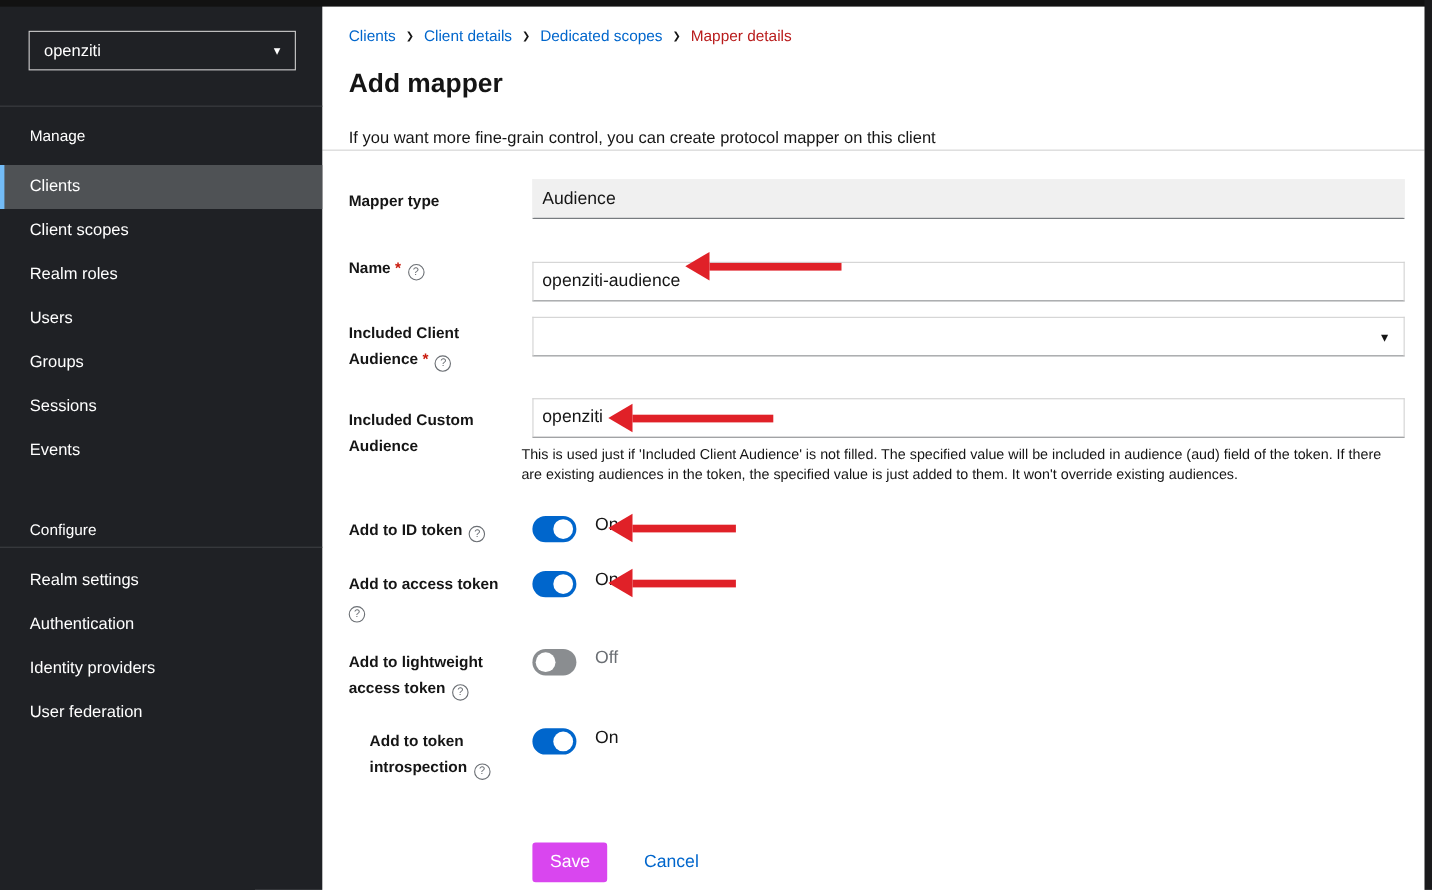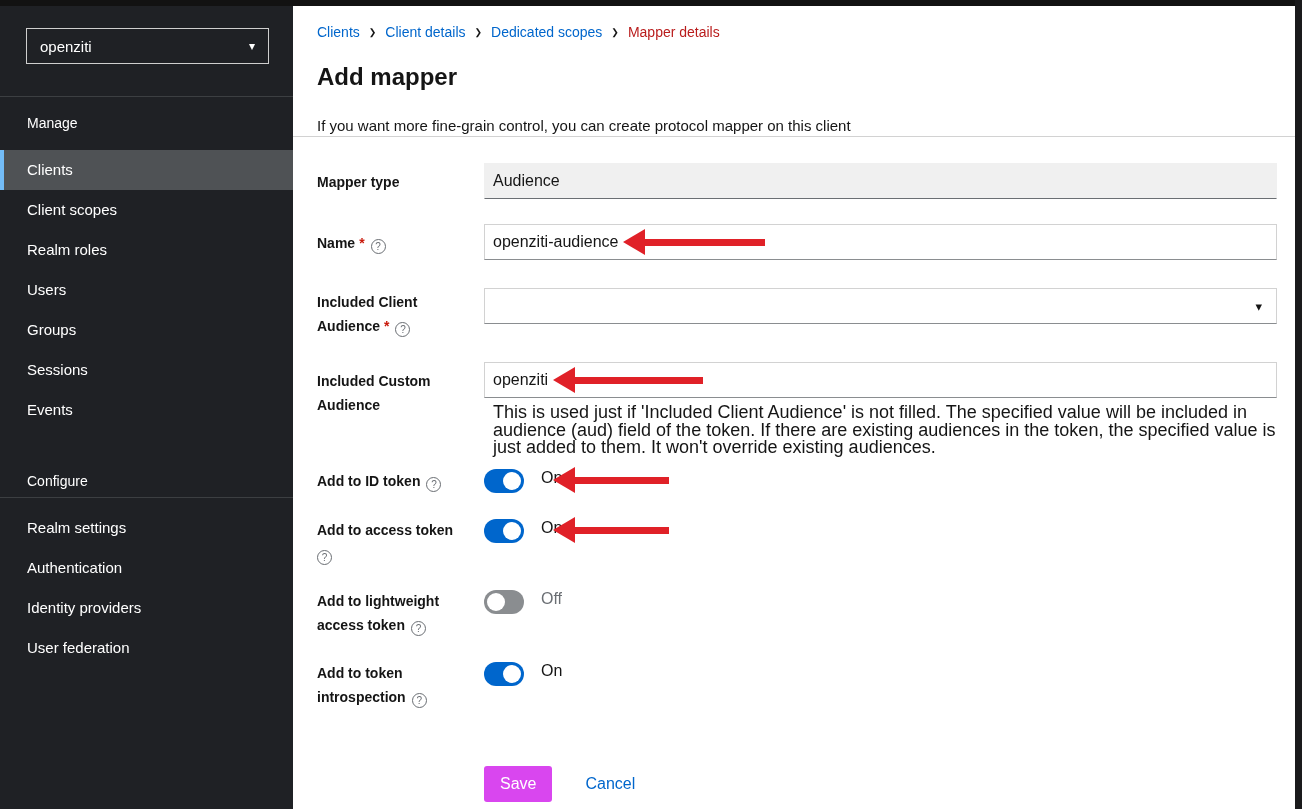--- a/index.html
+++ b/index.html
@@ -45,21 +45,21 @@
                margin-left:6px; vertical-align:-2px; cursor:pointer; }
 
   
   .ctl { position:absolute; left:191px; width:793px; }
   .text-input { width:100%; height:36px; border:1px solid; border-color:#d2d2d2 #d2d2d2 #8a8d90 #d2d2d2;
                 background:#fff; font-family:"Liberation Sans",sans-serif; font-size:16px; color:#151515; padding:0 8px; }
   .text-input.readonly { background:#f0f0f0; border-color:#f0f0f0 #f0f0f0 #6a6e73 #f0f0f0; }
   .select-box { position:relative; height:36px; border:1px solid; border-color:#d2d2d2 #d2d2d2 #8a8d90 #d2d2d2;
                 background:#fff; cursor:pointer; }
   .select-box .caret { position:absolute; right:14px; top:10px; font-size:13px; color:#151515; }
-  .helper { position:absolute; left:200px; width:793px; font-size:18px; color:#151515; line-height:17.5px; }
+  .helper { position:absolute; left:181px; width:793px; font-size:13px; color:#151515; line-height:17.5px; }
 
   
   .toggle-row { position:absolute; left:191px; display:flex; align-items:flex-start; }
   .toggle { width:40px; height:24px; border-radius:12px; position:relative; cursor:pointer; }
   .toggle.on { background:#0066cc; }
   .toggle.off { background:#8a8d90; }
   .toggle .knob { position:absolute; top:3px; width:18px; height:18px; border-radius:50%; background:#fff; }
   .toggle.on .knob { right:3px; }
   .toggle.off .knob { left:3px; }
   .toggle-state { margin-left:17px; font-size:16px; color:#151515; }
@@ -72,27 +72,27 @@
   .arrow .shaft { height:7px; background:#e02128; flex:1; }
 
   
   .actions { position:absolute; left:191px; top:760px; display:flex; align-items:center; }
   .save-btn { background:#d946ef; color:#fff; border:none; font-family:"Liberation Sans",sans-serif;
               font-size:16px; padding:0 16px; height:36px; border-radius:3px; cursor:pointer; }
   .cancel-link { margin-left:33px; color:#0066cc; font-size:16px; text-decoration:none; cursor:pointer; }
 
   
   .r1-label { top:167px; } .r1-ctl { top:157px; }
-  .r2-label { top:228px; } .r2-ctl { top:218px; }
+  .r2-label { top:228px; } .r2-ctl { top:232px; }
   .r3-label { top:284px; } .r3-ctl { top:282px; }
   .r4-label { top:363px; } .r4-ctl { top:356px; } .r4-helper { top:398px; }
   .r5-label { top:466px; } .r5-ctl { top:463px; }
   .r6-label { top:512px; } .r6-ctl { top:513px; }
   .r7-label { top:583px; } .r7-ctl { top:584px; }
-  .r8-label { top:655px; } .r8-ctl { top:656px; }
+  .r8-label { top:655px;margin-left:19px; } .r8-ctl { top:656px; }
   .a1 { left:330px; top:223px; width:142px; }
   .a2 { left:260px; top:361px; width:150px; }
   .a3 { left:260px; top:461px; width:116px; }
   .a4 { left:260px; top:511px; width:116px; }
 </style>
 </head>
 <body>
 
 <div class="top-strip"></div>
 <div class="right-scrollbar"></div>

